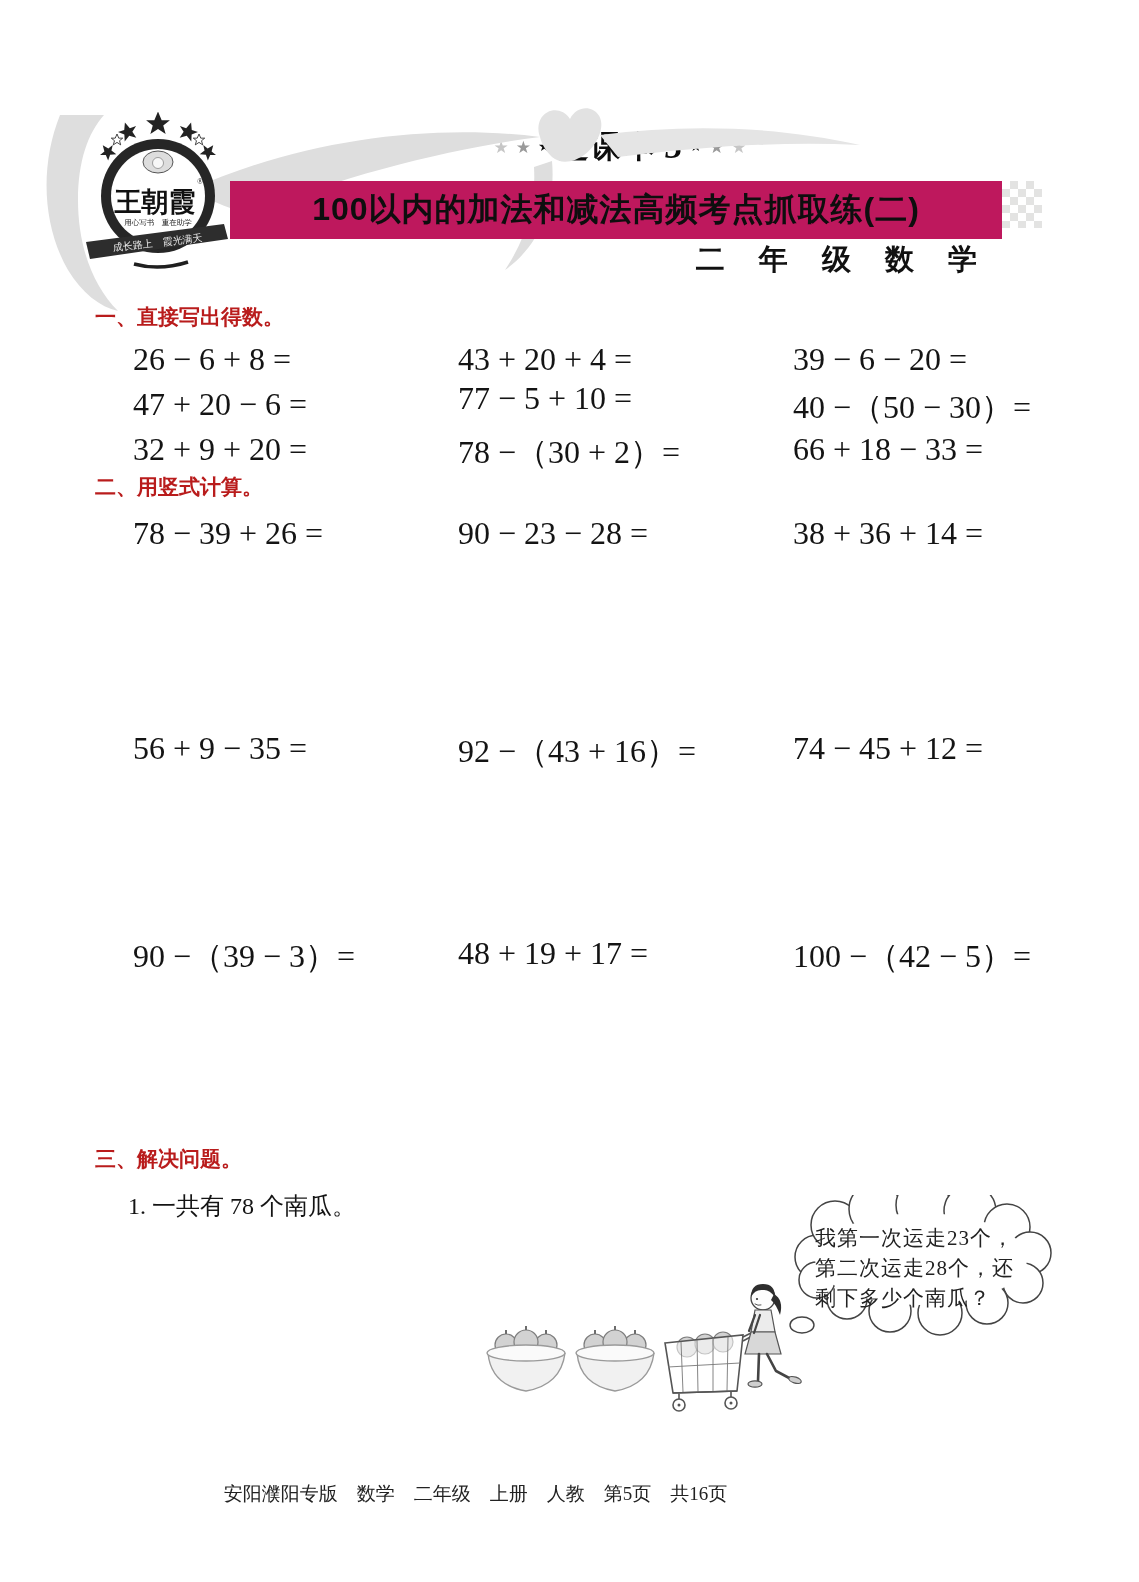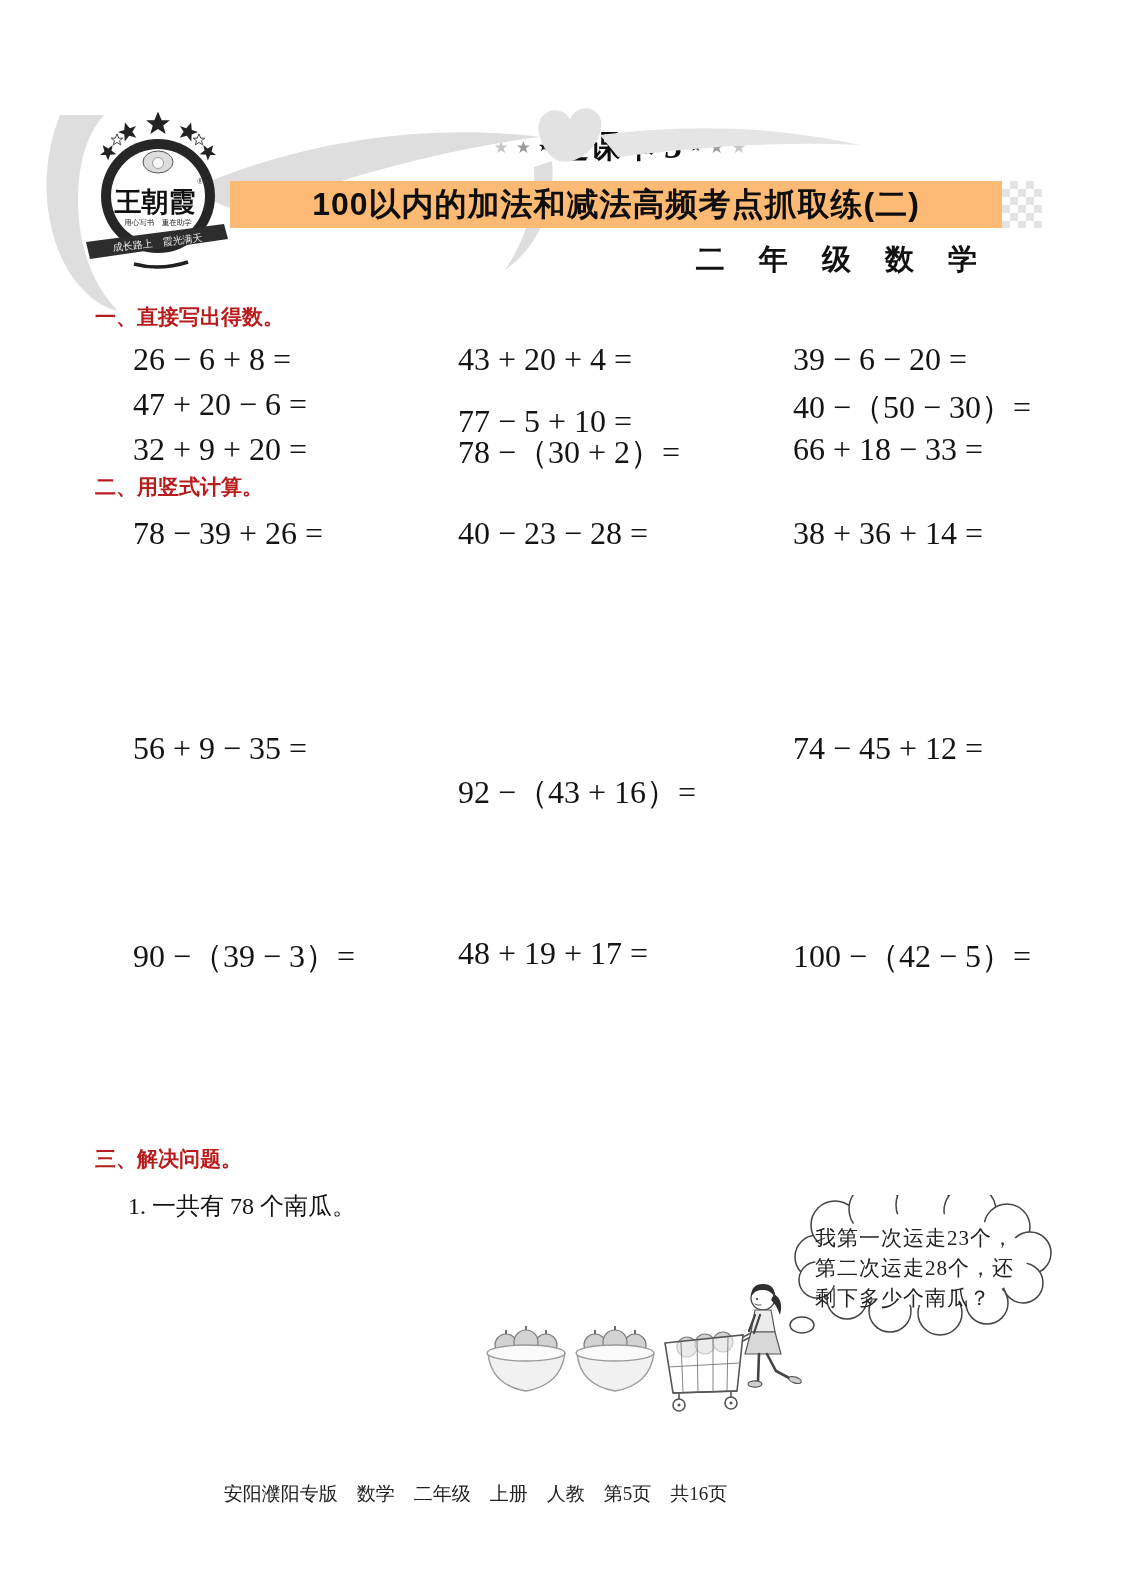--- a/index.html
+++ b/index.html
@@ -20,21 +20,21 @@
   .star.s-in{color:#111;font-size:14px;}
   .series-title{
     font-family:"Liberation Serif",serif;font-weight:bold;font-size:31px;color:#0d0d0d;
     letter-spacing:2px;
   }
   .series-num{
     font-family:"Liberation Serif",serif;font-weight:bold;font-style:italic;font-size:34px;color:#0d0d0d;
     margin-left:2px;
   }
   .band{
-    left:230px;top:181px;width:772px;height:47px;background:#fdba74;
+    left:230px;top:181px;width:772px;height:58px;background:#be185d;
     display:flex;align-items:center;justify-content:center;z-index:3;
   }
   .band-title{
     font-family:"Liberation Sans",sans-serif;font-weight:bold;font-size:32px;color:#0e0e0e;
     letter-spacing:1px;white-space:nowrap;
   }
   .checker{
     left:1002px;top:181px;width:40px;height:47px;z-index:3;
     background:conic-gradient(#e3e3e2 0 90deg,transparent 90deg 180deg,#e3e3e2 180deg 270deg,transparent 270deg 360deg);
     background-size:16px 16px;
@@ -110,32 +110,32 @@
 </div>
 <div class="abs checker"></div>
 
 <div class="abs grade-title">二 年 级 数 学</div>
 
 <div class="abs seclabel" style="left:95px;top:303px">一、直接写出得数。</div>
 <span class="abs prob" style="left:133px;top:341px">26 − 6 + 8 =</span>
 <span class="abs prob" style="left:458px;top:341px">43 + 20 + 4 =</span>
 <span class="abs prob" style="left:793px;top:341px">39 − 6 − 20 =</span>
 <span class="abs prob" style="left:133px;top:386px">47 + 20 − 6 =</span>
-<span class="abs prob" style="left:458px;top:403px">77 − 5 + 10 =</span>
+<span class="abs prob" style="left:458px;top:380px">77 − 5 + 10 =</span>
 <span class="abs prob" style="left:793px;top:386px">40 −（50 − 30）=</span>
 <span class="abs prob" style="left:133px;top:431px">32 + 9 + 20 =</span>
 <span class="abs prob" style="left:458px;top:431px">78 −（30 + 2）=</span>
 <span class="abs prob" style="left:793px;top:431px">66 + 18 − 33 =</span>
 
 <div class="abs seclabel" style="left:95px;top:473px">二、用竖式计算。</div>
 <span class="abs prob" style="left:133px;top:515px">78 − 39 + 26 =</span>
-<span class="abs prob" style="left:458px;top:515px">40 − 23 − 28 =</span>
+<span class="abs prob" style="left:458px;top:515px">90 − 23 − 28 =</span>
 <span class="abs prob" style="left:793px;top:515px">38 + 36 + 14 =</span>
 <span class="abs prob" style="left:133px;top:730px">56 + 9 − 35 =</span>
-<span class="abs prob" style="left:458px;top:771px">92 −（43 + 16）=</span>
+<span class="abs prob" style="left:458px;top:730px">92 −（43 + 16）=</span>
 <span class="abs prob" style="left:793px;top:730px">74 − 45 + 12 =</span>
 <span class="abs prob" style="left:133px;top:935px">90 −（39 − 3）=</span>
 <span class="abs prob" style="left:458px;top:935px">48 + 19 + 17 =</span>
 <span class="abs prob" style="left:793px;top:935px">100 −（42 − 5）=</span>
 
 <div class="abs seclabel" style="left:95px;top:1145px">三、解决问题。</div>
 <span class="abs item-text" style="left:128px;top:1190px">1. 一共有 78 个南瓜。</span>
 
 <svg class="abs" style="left:455px;top:1195px;width:600px;height:250px;z-index:2" viewBox="0 0 600 250">
 

